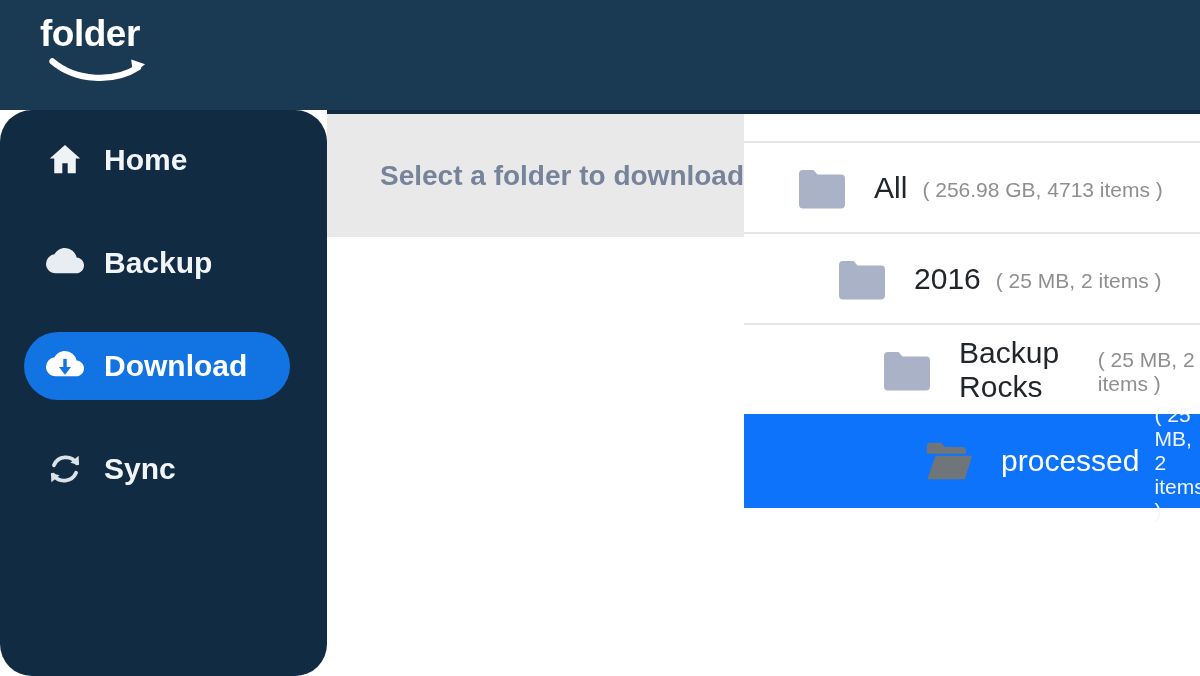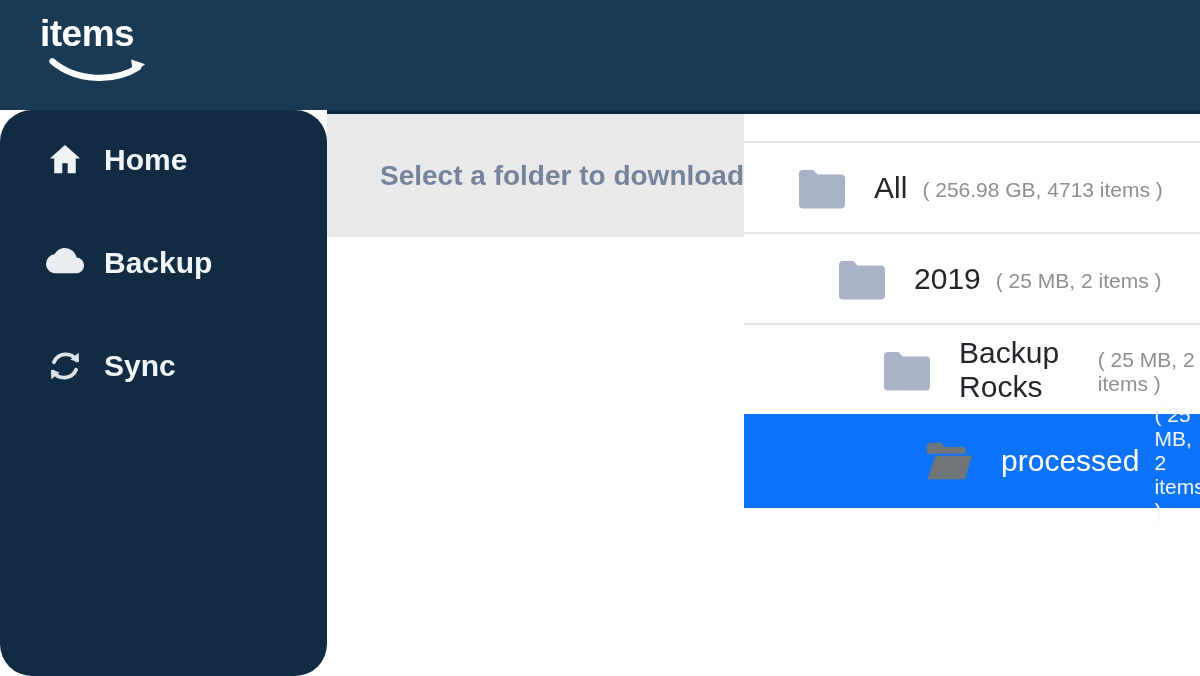--- a/index.html
+++ b/index.html
@@ -53,21 +53,21 @@
   .row.selected .fname{color:#fff;}
   .row.selected .fmeta{color:#f2f6ff;}
 </style>
 </head>
 <body>
 
 <div class="app">
 
   <header class="topbar">
     <div class="logo">
-      <span class="logo-text">items</span>
+      <span class="logo-text">folder</span>
       <svg class="logo-smile" viewBox="0 0 120 30">
         <path d="M5 5 C 32 28, 76 30, 104 12" stroke="#ffffff" stroke-width="7" fill="none" stroke-linecap="round"></path>
         <path d="M96 3 L 112 8.5 L 98 19 Z" fill="#ffffff"></path>
       </svg>
     </div>
   </header>
 
   <div class="body-split">
 
     <nav class="sidebar">
@@ -83,20 +83,30 @@
 
       <div class="nav-item">
         <span class="nav-icon">
           <svg viewBox="0 0 24 24">
               <path fill="#e9edf2" d="M19.35 10.04A7.49 7.49 0 0 0 12 4C9.11 4 6.6 5.64 5.35 8.04A5.99 5.99 0 0 0 0 14c0 3.31 2.69 6 6 6h13c2.76 0 5-2.24 5-5 0-2.64-2.05-4.78-4.65-4.96z" transform="translate(0,-1.5)"></path>
             </svg>
         </span>
         <span class="nav-label">Backup</span>
       </div>
 
+      <div class="nav-item active">
+        <span class="nav-icon">
+          <svg viewBox="0 0 24 24">
+            <path fill="#ffffff" d="M19.35 10.04A7.49 7.49 0 0 0 12 4C9.11 4 6.6 5.64 5.35 8.04A5.99 5.99 0 0 0 0 14c0 3.31 2.69 6 6 6h13c2.76 0 5-2.24 5-5 0-2.64-2.05-4.78-4.65-4.96z" transform="translate(0,-1.5)"></path>
+            <rect x="10.9" y="7.5" width="2.2" height="6" fill="#1273e2"></rect>
+            <path d="M8.2 12.7 h7.6 L12 17.6 Z" fill="#1273e2"></path>
+          </svg>
+        </span>
+        <span class="nav-label">Download</span>
+      </div>
 
       <div class="nav-item">
         <span class="nav-icon">
           <svg viewBox="0 0 24 24">
             <path d="M19.4 8.4 A 8.2 8.2 0 0 0 5.0 9.6" stroke="#dde2e8" stroke-width="2.4" fill="none" stroke-linecap="round"></path>
             <path d="M20.6 3.6 L 20.9 9.5 L 15.4 8.1 Z" fill="#dde2e8"></path>
             <path d="M4.6 15.6 A 8.2 8.2 0 0 0 19.0 14.4" stroke="#dde2e8" stroke-width="2.4" fill="none" stroke-linecap="round"></path>
             <path d="M3.4 20.4 L 3.1 14.5 L 8.6 15.9 Z" fill="#dde2e8"></path>
           </svg>
         </span>
@@ -123,21 +133,21 @@
           <span class="fname">All</span>
           <span class="fmeta">( 256.98 GB, 4713 items )</span>
         </div>
 
         <div class="row l1">
           <span class="folder-glyph">
             <svg viewBox="0 0 50 46">
                 <path class="closed-folder" d="M2 9a4 4 0 0 1 4-4h10.5l4 4.5H44a4 4 0 0 1 4 4v26a4 4 0 0 1-4 4H6a4 4 0 0 1-4-4z"></path>
               </svg>
           </span>
-          <span class="fname">2019</span>
+          <span class="fname">2016</span>
           <span class="fmeta">( 25 MB, 2 items )</span>
         </div>
 
         <div class="row l2">
           <span class="folder-glyph">
             <svg viewBox="0 0 50 46">
                 <path class="closed-folder" d="M2 9a4 4 0 0 1 4-4h10.5l4 4.5H44a4 4 0 0 1 4 4v26a4 4 0 0 1-4 4H6a4 4 0 0 1-4-4z"></path>
               </svg>
           </span>
           <span class="fname">Backup Rocks</span>

